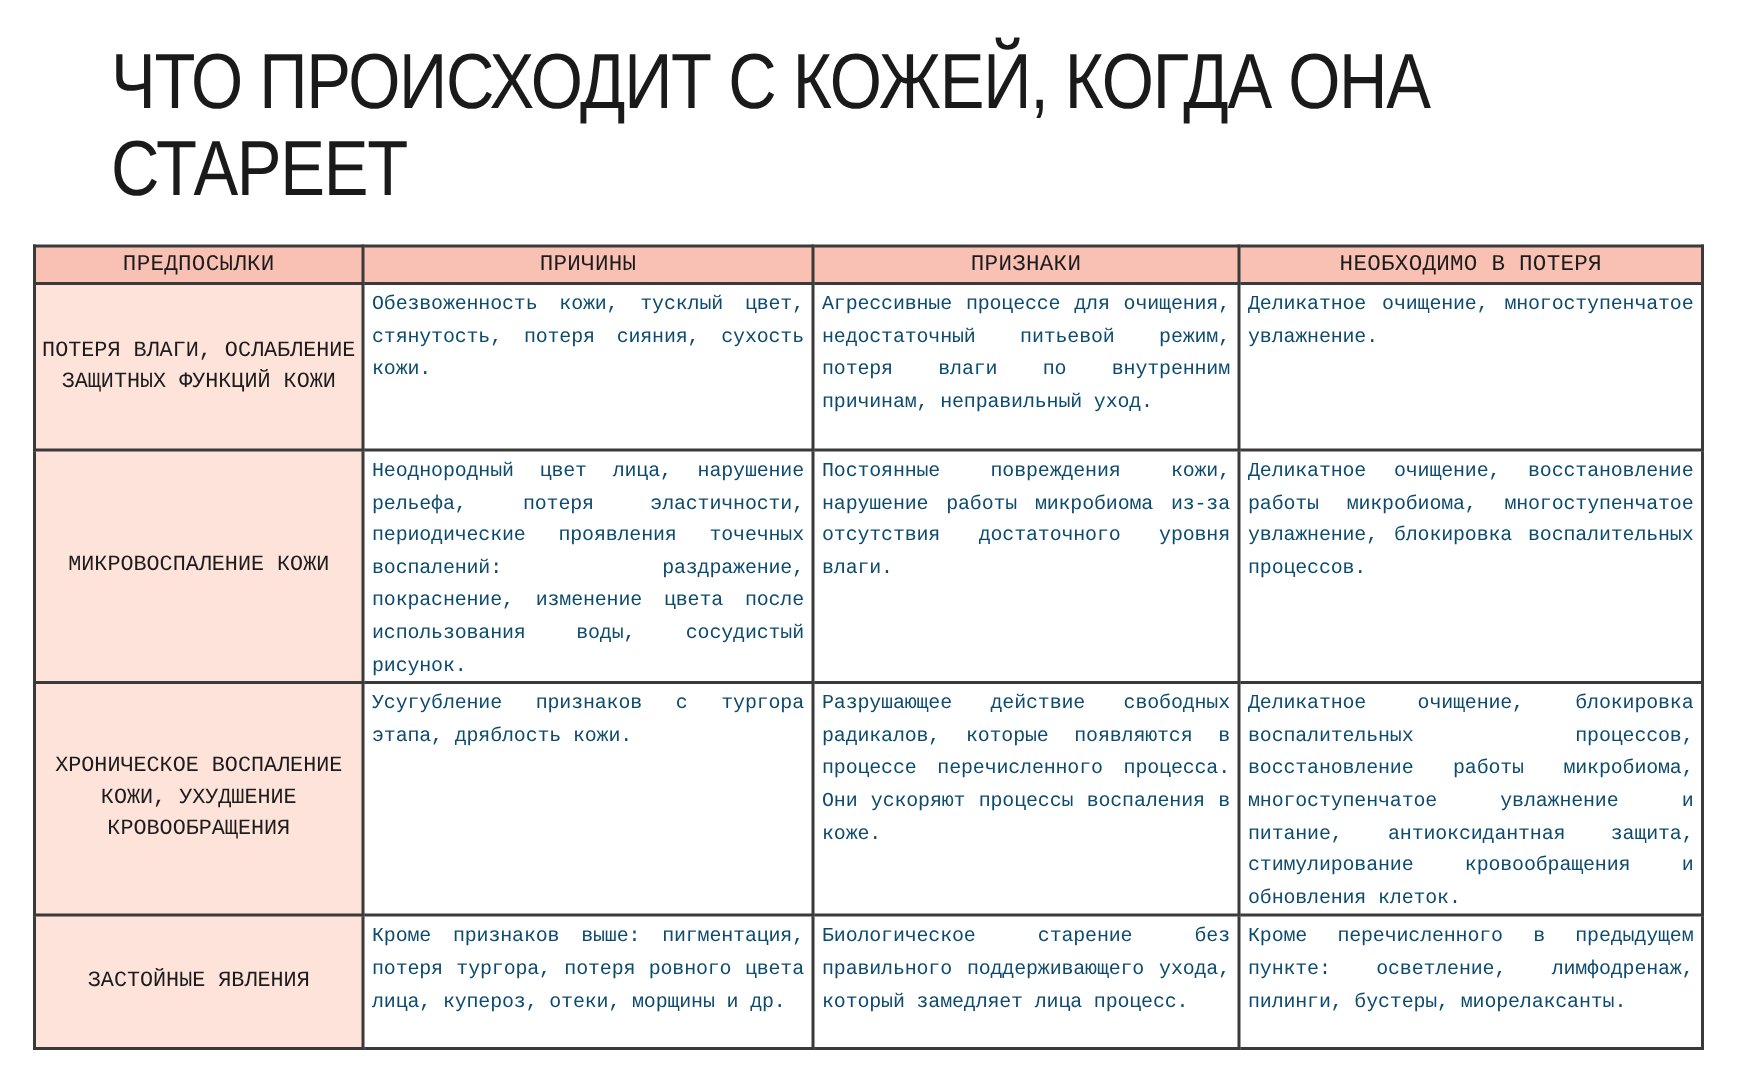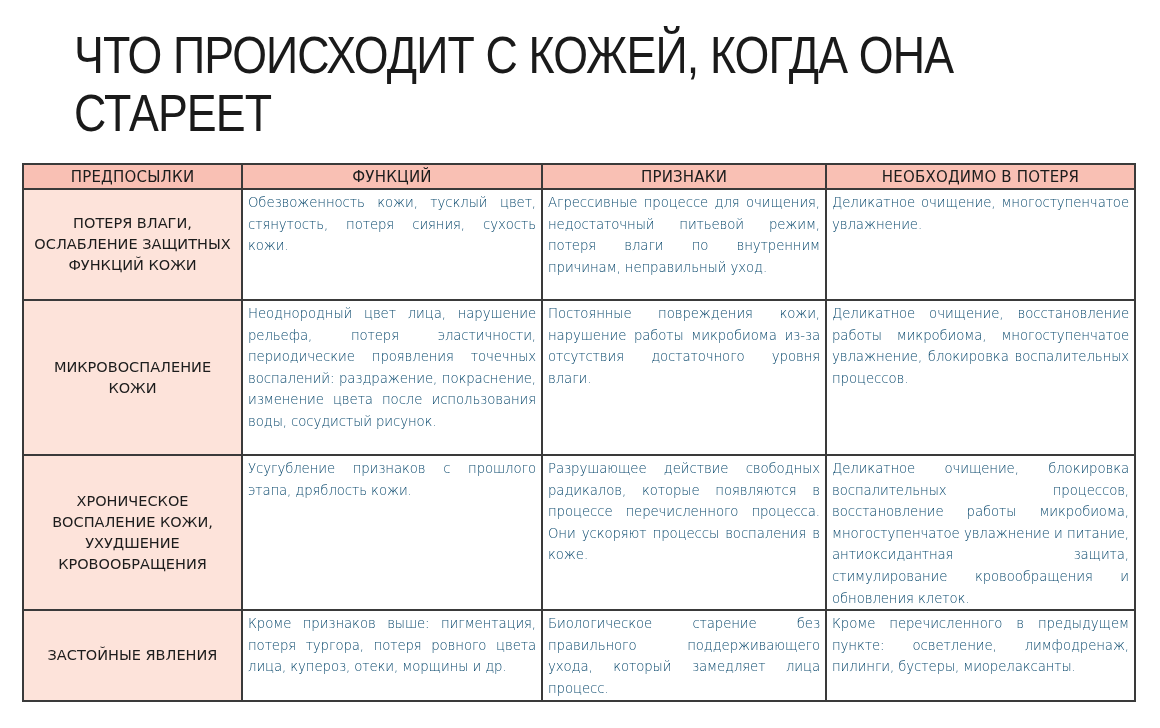--- a/index.html
+++ b/index.html
@@ -9,21 +9,21 @@
   }
   .title {
     position: absolute; left: 74px; top: 26px; width: 1040px;
     font-family: "Liberation Sans Narrow", "Liberation Sans", sans-serif;
     font-weight: 400; font-size: 52px; line-height: 58px; letter-spacing: -1px;
     color: #1a1a1a; margin: 0; text-transform: uppercase;
     transform: scaleX(0.86); transform-origin: left top;
   }
   table.grid {
     position: absolute; left: 22px; top: 163px;
-    width: 1112px; border-collapse: collapse; table-layout: fixed;
+    width: 1112px; border-collapse: collapse; table-layout: fixed; font-family: Liberation Mono, monospace;
   }
   .grid th, .grid td { border: 2px solid #3a3a3a; }
   .grid th {
     background: #f9c0b4; height: 23px; padding: 0;
     font-size: 15px; font-weight: 400; letter-spacing: 0.2px; color: #1c1c1c;
     text-align: center; vertical-align: middle; line-height: 22px;
   }
   .grid td.pre {
     background: #fde3da; text-align: center; vertical-align: middle;
     font-size: 14.5px; line-height: 21px; color: #1c1c1c; padding: 2px 4px; text-transform: uppercase;
@@ -46,41 +46,41 @@
 <table class="grid">
   <colgroup>
     <col style="width:219px">
     <col style="width:300px">
     <col style="width:284px">
     <col style="width:309px">
   </colgroup>
   <thead>
     <tr>
       <th>ПРЕДПОСЫЛКИ</th>
-      <th>ФУНКЦИЙ</th>
+      <th>ПРИЧИНЫ</th>
       <th>ПРИЗНАКИ</th>
       <th>НЕОБХОДИМО В ПОТЕРЯ</th>
     </tr>
   </thead>
   <tbody>
     <tr class="row1">
       <td class="pre">ПОТЕРЯ ВЛАГИ, ОСЛАБЛЕНИЕ ЗАЩИТНЫХ ФУНКЦИЙ КОЖИ</td>
       <td class="txt">Обезвоженность кожи, тусклый цвет, стянутость, потеря сияния, сухость кожи.</td>
       <td class="txt">Агрессивные процессе для очищения, недостаточный питьевой режим, потеря влаги по внутренним причинам, неправильный уход.</td>
       <td class="txt">Деликатное очищение, многоступенчатое увлажнение.</td>
     </tr>
     <tr class="row2">
       <td class="pre">МИКРОВОСПАЛЕНИЕ КОЖИ</td>
       <td class="txt">Неоднородный цвет лица, нарушение рельефа, потеря эластичности, периодические проявления точечных воспалений: раздражение, покраснение, изменение цвета после использования воды, сосудистый рисунок.</td>
       <td class="txt">Постоянные повреждения кожи, нарушение работы микробиома из-за отсутствия достаточного уровня влаги.</td>
       <td class="txt">Деликатное очищение, восстановление работы микробиома, многоступенчатое увлажнение, блокировка воспалительных процессов.</td>
     </tr>
     <tr class="row3">
       <td class="pre">ХРОНИЧЕСКОЕ ВОСПАЛЕНИЕ КОЖИ, УХУДШЕНИЕ КРОВООБРАЩЕНИЯ</td>
-      <td class="txt">Усугубление признаков с прошлого этапа, дряблость кожи.</td>
+      <td class="txt">Усугубление признаков с тургора этапа, дряблость кожи.</td>
       <td class="txt">Разрушающее действие свободных радикалов, которые появляются в процессе перечисленного процесса. Они ускоряют процессы воспаления в коже.</td>
       <td class="txt">Деликатное очищение, блокировка воспалительных процессов, восстановление работы микробиома, многоступенчатое увлажнение и питание, антиоксидантная защита, стимулирование кровообращения и обновления клеток.</td>
     </tr>
     <tr class="row4">
       <td class="pre">ЗАСТОЙНЫЕ ЯВЛЕНИЯ</td>
       <td class="txt">Кроме признаков выше: пигментация, потеря тургора, потеря ровного цвета лица, купероз, отеки, морщины и др.</td>
       <td class="txt">Биологическое старение без правильного поддерживающего ухода, который замедляет лица процесс.</td>
       <td class="txt">Кроме перечисленного в предыдущем пункте: осветление, лимфодренаж, пилинги, бустеры, миорелаксанты.</td>
     </tr>
   </tbody>

